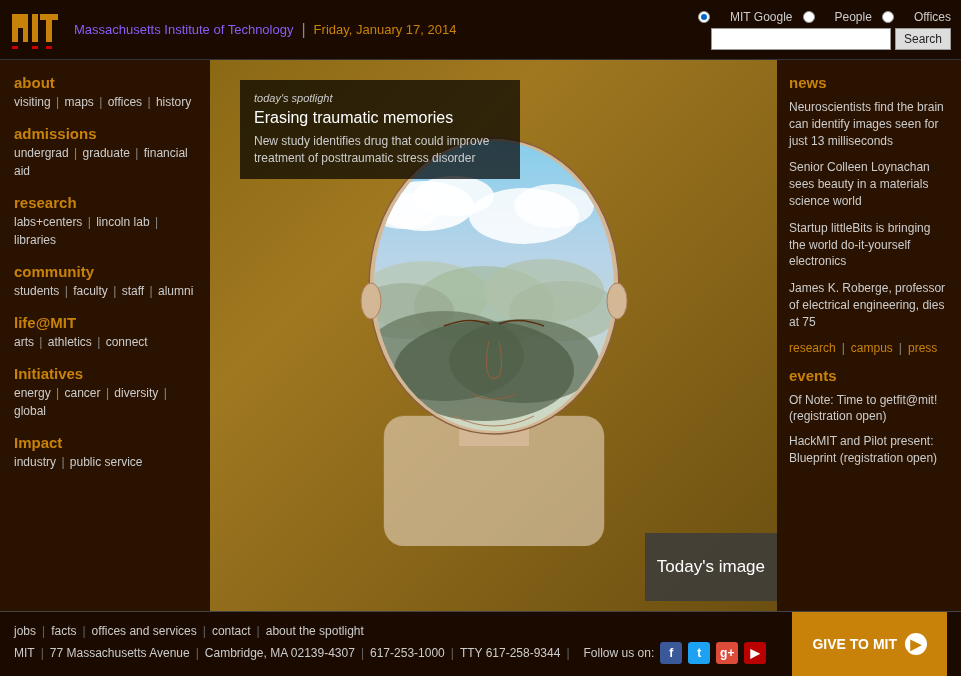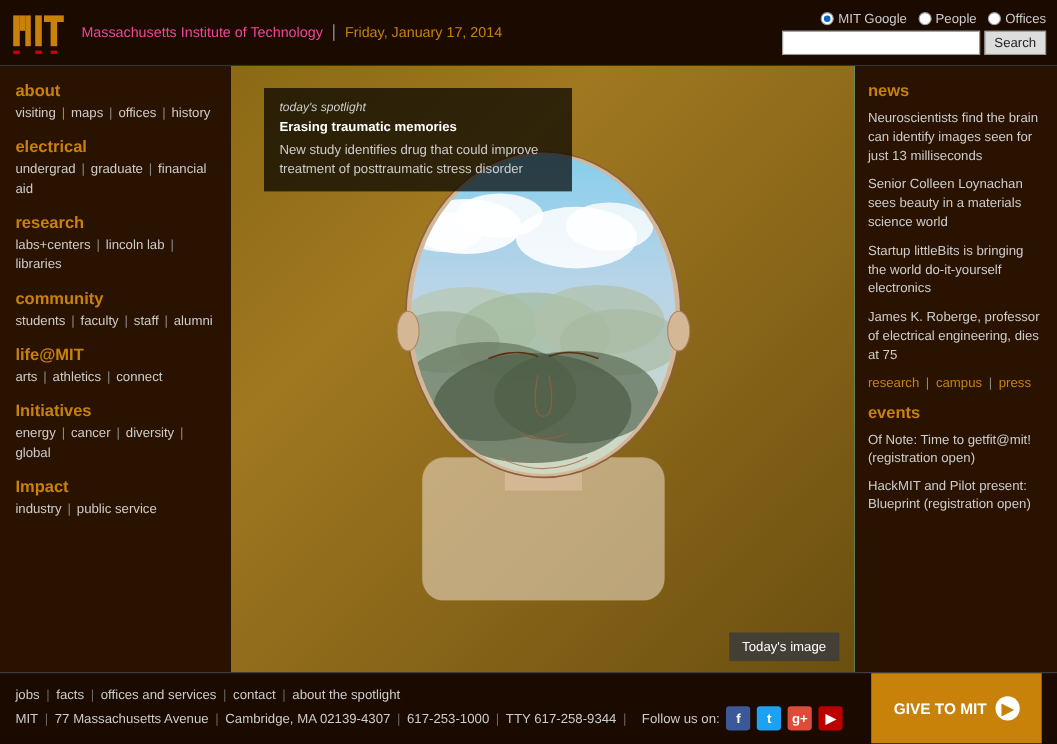--- a/index.html
+++ b/index.html
@@ -27,21 +27,21 @@
       display: flex;
       align-items: center;
       flex: 1;
     }
     #logo {
       width: 52px;
       height: 40px;
       margin-right: 12px;
     }
     #site-title {
-      color: #ec4899;
+      color: #8b5cf6;
       font-size: 13px;
     }
     #date-separator {
       color: #888;
       margin: 0 8px;
     }
     #date-text {
       color: #c8820a;
       font-size: 13px;
     }
@@ -54,21 +54,21 @@
     #radio-group {
       display: flex;
       align-items: center;
       gap: 10px;
       color: #ccc;
       font-size: 12px;
     }
     .radio-option {
       display: flex;
       align-items: center;
-      gap: 4px;
+      gap: 20px;
       color: #ccc;
       font-size: 12px;
     }
     .radio-dot {
       width: 12px;
       height: 12px;
       border-radius: 50%;
       border: 1px solid #999;
       background: #fff;
       display: inline-flex;
@@ -177,22 +177,22 @@
     }
     #spotlight-label {
       color: #ccc;
       font-size: 11px;
       font-style: italic;
       display: block;
       margin-bottom: 4px;
     }
     #spotlight-title {
       color: #fff;
-      font-size: 12px;
-      font-weight: bold;
+      font-size: 16px;
+      font-weight: normal;
       line-height: 1.2;
       margin-bottom: 6px;
     }
     #spotlight-desc {
       color: #ccc;
       font-size: 12px;
       line-height: 1.4;
     }
 
     
@@ -202,25 +202,25 @@
       top: 50%;
       transform: translate(-50%, -50%);
       width: 340px;
       height: 420px;
     }
 
     
     #todays-image-btn {
       position: absolute;
       bottom: 10px;
-      right: 14px;
+      right: 0;
       background: rgba(60,60,60,0.85);
       color: #fff;
-      padding: 6px 12px;
-      font-size: 12px;
+      padding: 24px 12px;
+      font-size: 17px;
       cursor: pointer;
       z-index: 5;
     }
 
     
     #right-sidebar {
       width: 184px;
       background: #2a1200;
       padding: 14px 12px;
       overflow: hidden;
@@ -409,21 +409,21 @@
         <span class="nav-sep">|</span>
         <a href="#">maps</a>
         <span class="nav-sep">|</span>
         <a href="#">offices</a>
         <span class="nav-sep">|</span>
         <a href="#">history</a>
       </div>
     </div>
 
     <div class="nav-section">
-      <a class="nav-section-title" href="#">electrical</a>
+      <a class="nav-section-title" href="#">admissions</a>
       <div class="nav-links">
         <a href="#">undergrad</a>
         <span class="nav-sep">|</span>
         <a href="#">graduate</a>
         <span class="nav-sep">|</span>
         <a href="#">financial aid</a>
       </div>
     </div>
 
 

